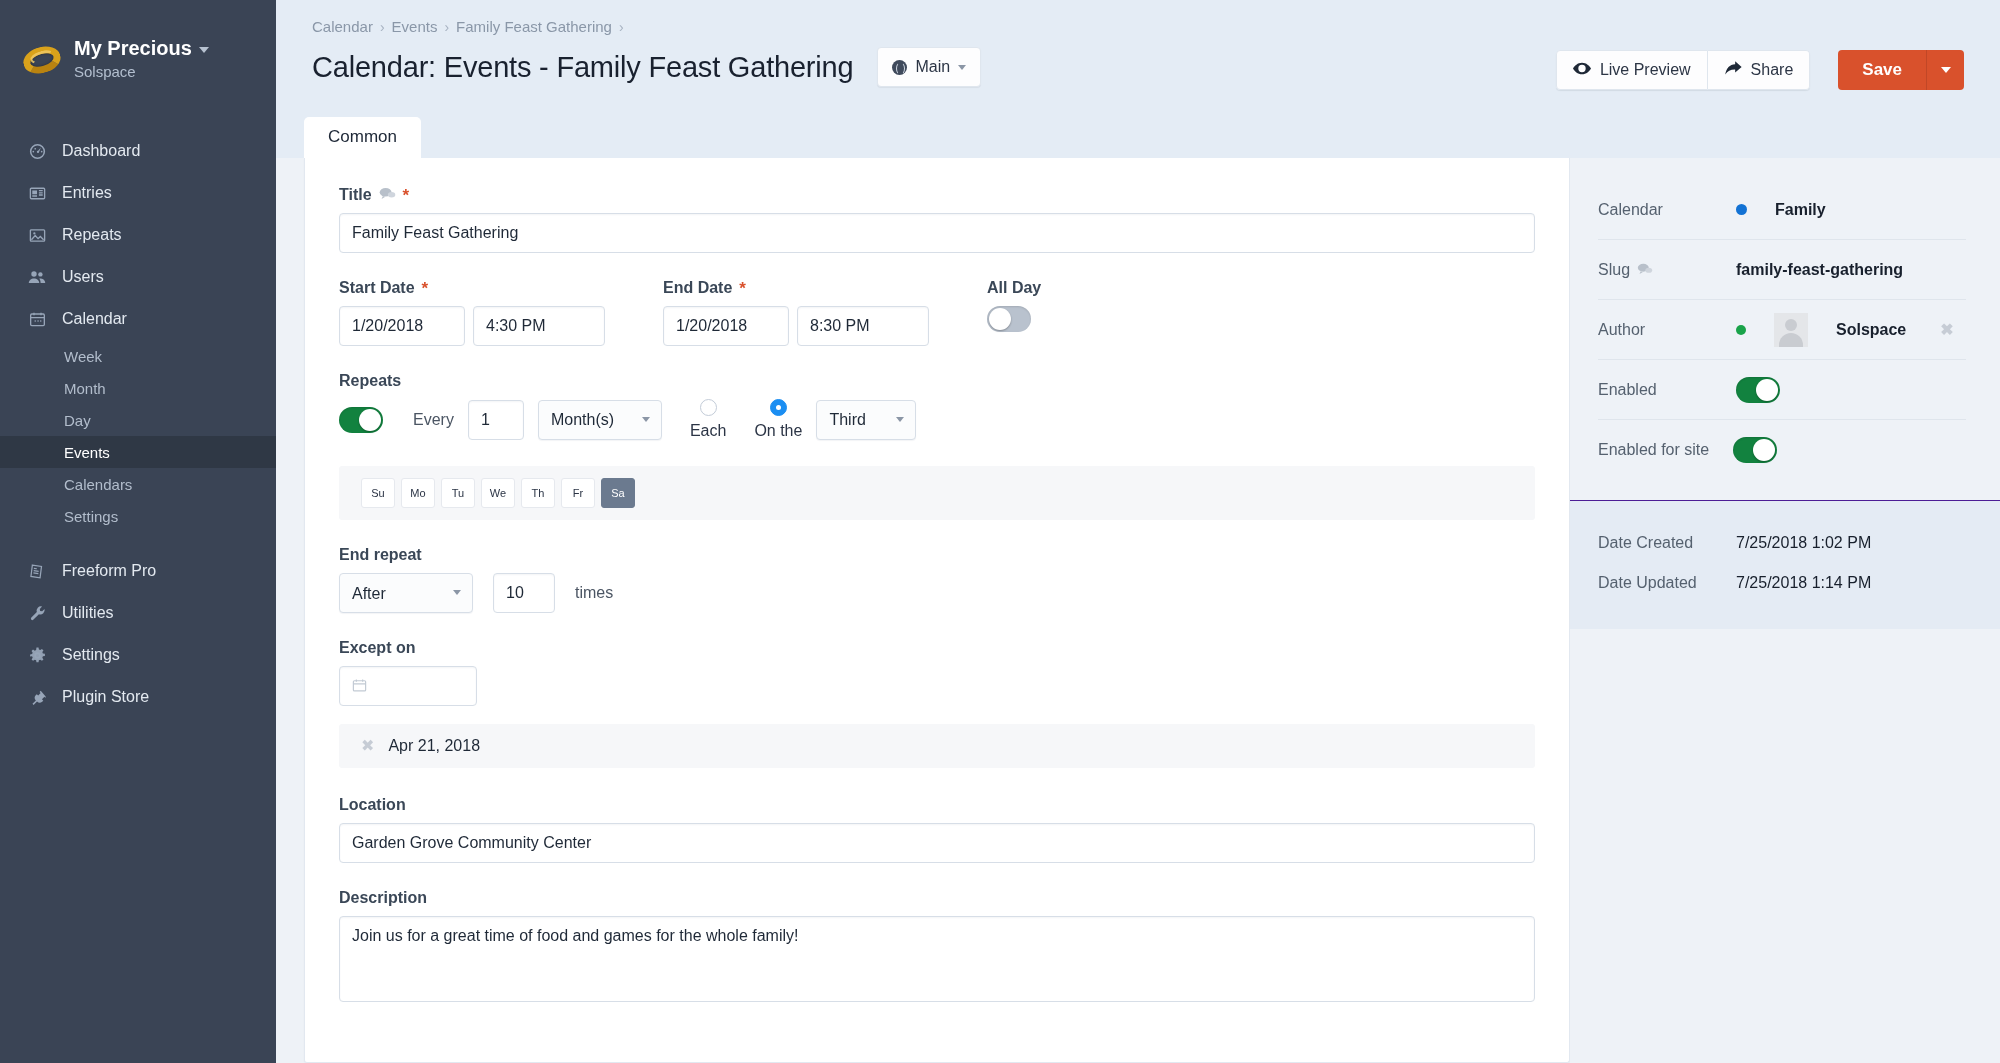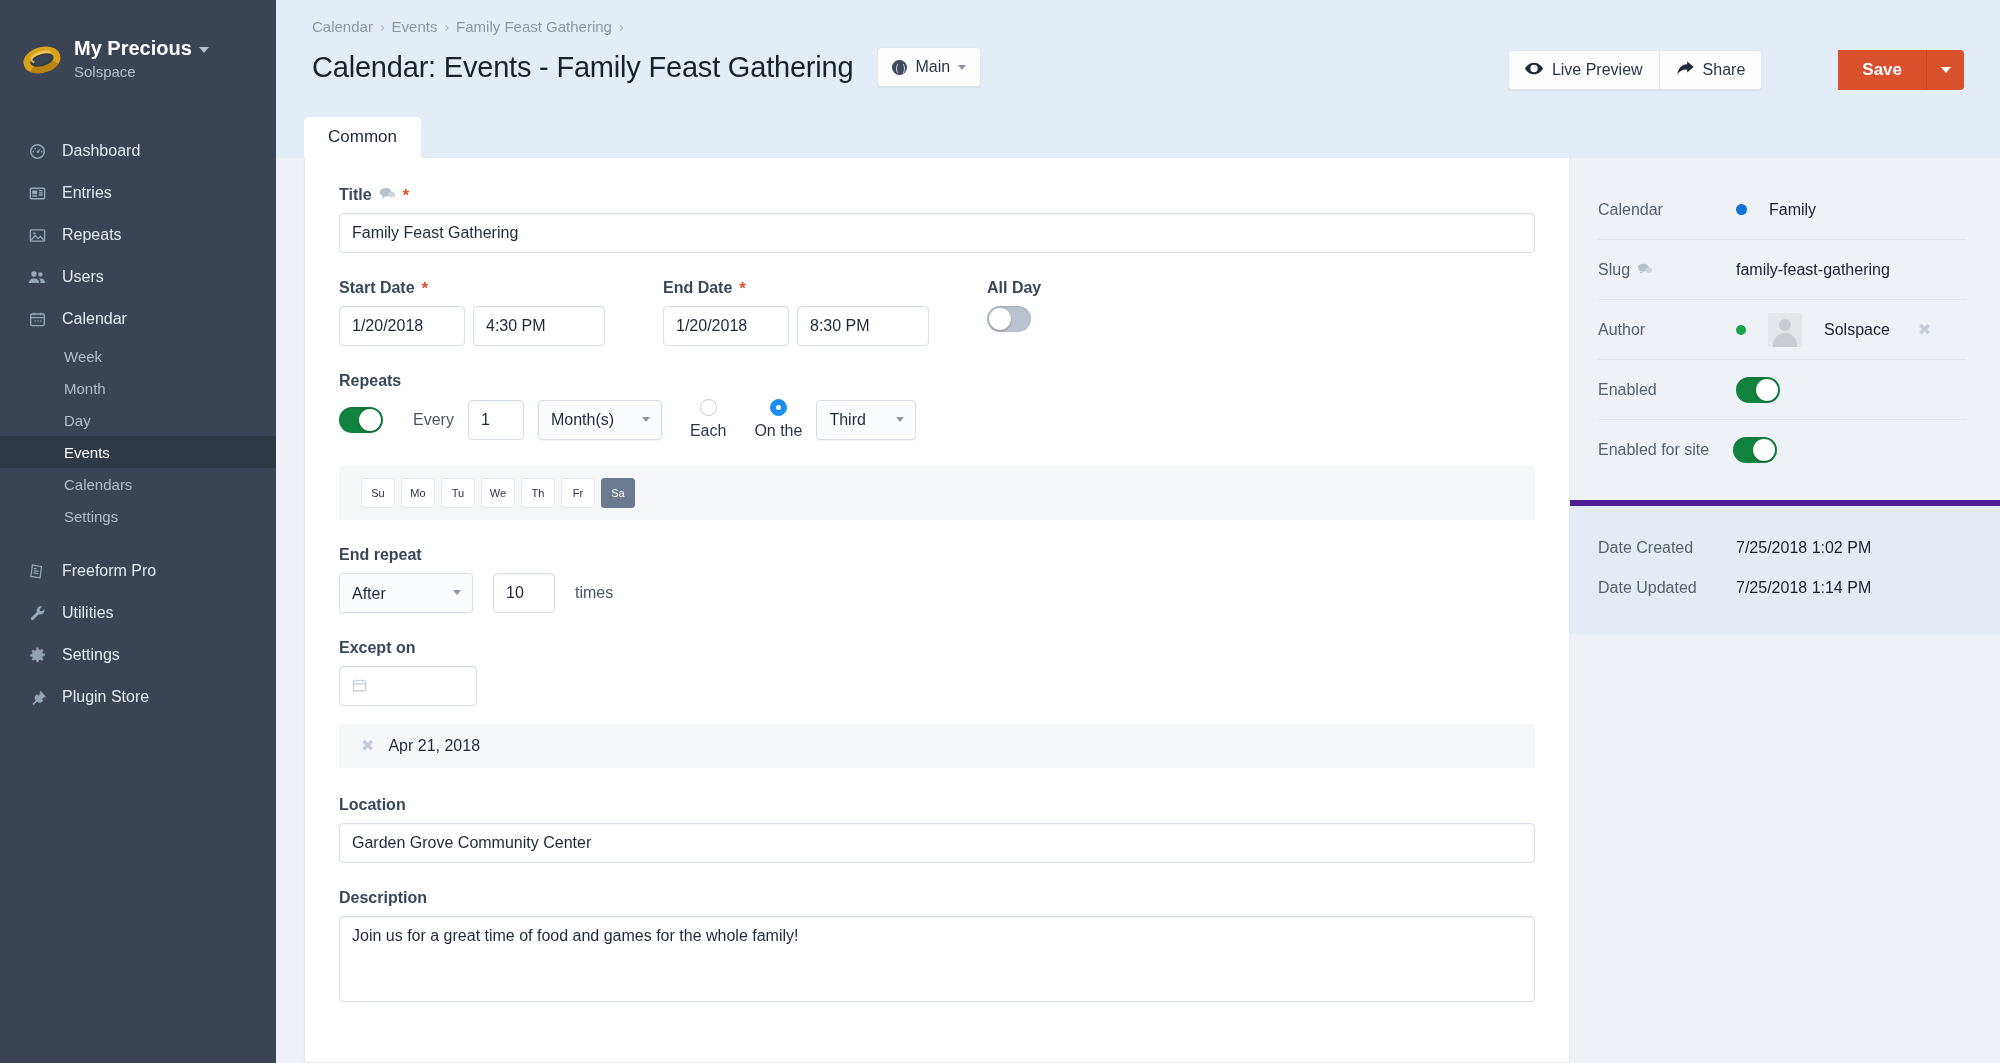--- a/index.html
+++ b/index.html
@@ -113,21 +113,21 @@
     display: flex; align-items: center; gap: 9px; padding: 0 16px;
     font-size: 16px; color: #2c3545; cursor: pointer;
   }
   .btn-light + .btn-light { border-left: none; }
   .btn-group .btn-light:first-child { border-radius: 4px 0 0 4px; }
   .btn-group .btn-light:last-child { border-radius: 0 4px 4px 0; }
   .save-group { display: flex; margin-left: 28px; border-radius: 4px; overflow: hidden; }
   .btn-save {
     background: #d9512c; color: #fff; border: none; height: 40px;
     padding: 0 24px; font-size: 17px; font-weight: bold;
-    font-family: "Liberation Sans", sans-serif; cursor: pointer; margin-left: 48px;
+    font-family: "Liberation Sans", sans-serif; cursor: pointer;
   }
   .btn-save-caret {
     background: #d9512c; border: none; border-left: 1px solid #c1destroy; border-left: 1px solid #c14727;
     width: 38px; height: 40px; display: flex; align-items: center; justify-content: center;
     cursor: pointer;
   }
   .caret-w { width: 0; height: 0; border-left: 5px solid transparent; border-right: 5px solid transparent; border-top: 6px solid #fff; }
 
   
   .tabstrip { height: 42px; flex: 0 0 42px; padding-left: 28px; display: flex; align-items: flex-end; background: #e4ecf5; }
@@ -248,38 +248,38 @@
 
   
   .rail { width: 430px; flex: 0 0 430px; background: #eef2f7; display: flex; flex-direction: column; }
   .rail-inner { padding: 22px 34px 0 28px; }
   .meta-row {
     display: flex; align-items: center; min-height: 60px;
     border-bottom: 1px solid #dfe5ec; font-size: 16px;
   }
   .meta-row:last-child { border-bottom: none; }
   .meta-k { width: 138px; flex: 0 0 138px; color: #55616f; }
-  .meta-v { display: flex; align-items: center; gap: 22px; color: #18202d; }
+  .meta-v { display: flex; align-items: center; gap: 28px; color: #18202d; font-weight: bold; }
   .dot-blue { width: 11px; height: 11px; border-radius: 50%; background: #1272d4; flex: 0 0 11px; }
   .dot-green { width: 10px; height: 10px; border-radius: 50%; background: #19a34a; flex: 0 0 10px; }
   .avatar {
     width: 34px; height: 34px; background: #e4e6e9; flex: 0 0 34px;
     position: relative; overflow: hidden;
   }
   .avatar::before {
     content:""; position: absolute; left: 11px; top: 6px; width: 12px; height: 12px;
     border-radius: 50%; background: #c9ccd1;
   }
   .avatar::after {
     content:""; position: absolute; left: 5px; top: 20px; width: 24px; height: 16px;
     border-radius: 12px 12px 0 0; background: #c9ccd1;
   }
   .dates-block {
     background: #e4ebf4; padding: 22px 34px 26px 28px;
-    border-top: 6px solid #4c1d95; margin-top: 20px;
+    border-top: 1px solid #4c1d95; margin-top: 20px;
   }
   .date-row { display: flex; align-items: center; height: 40px; font-size: 16px; }
   .date-k { width: 138px; flex: 0 0 138px; color: #55616f; }
   .date-v { color: #18202d; }
   .rail-fill { flex: 1 1 auto; background: #eef2f7; }
 </style>
 </head>
 <body>
 
 <div class="app">

